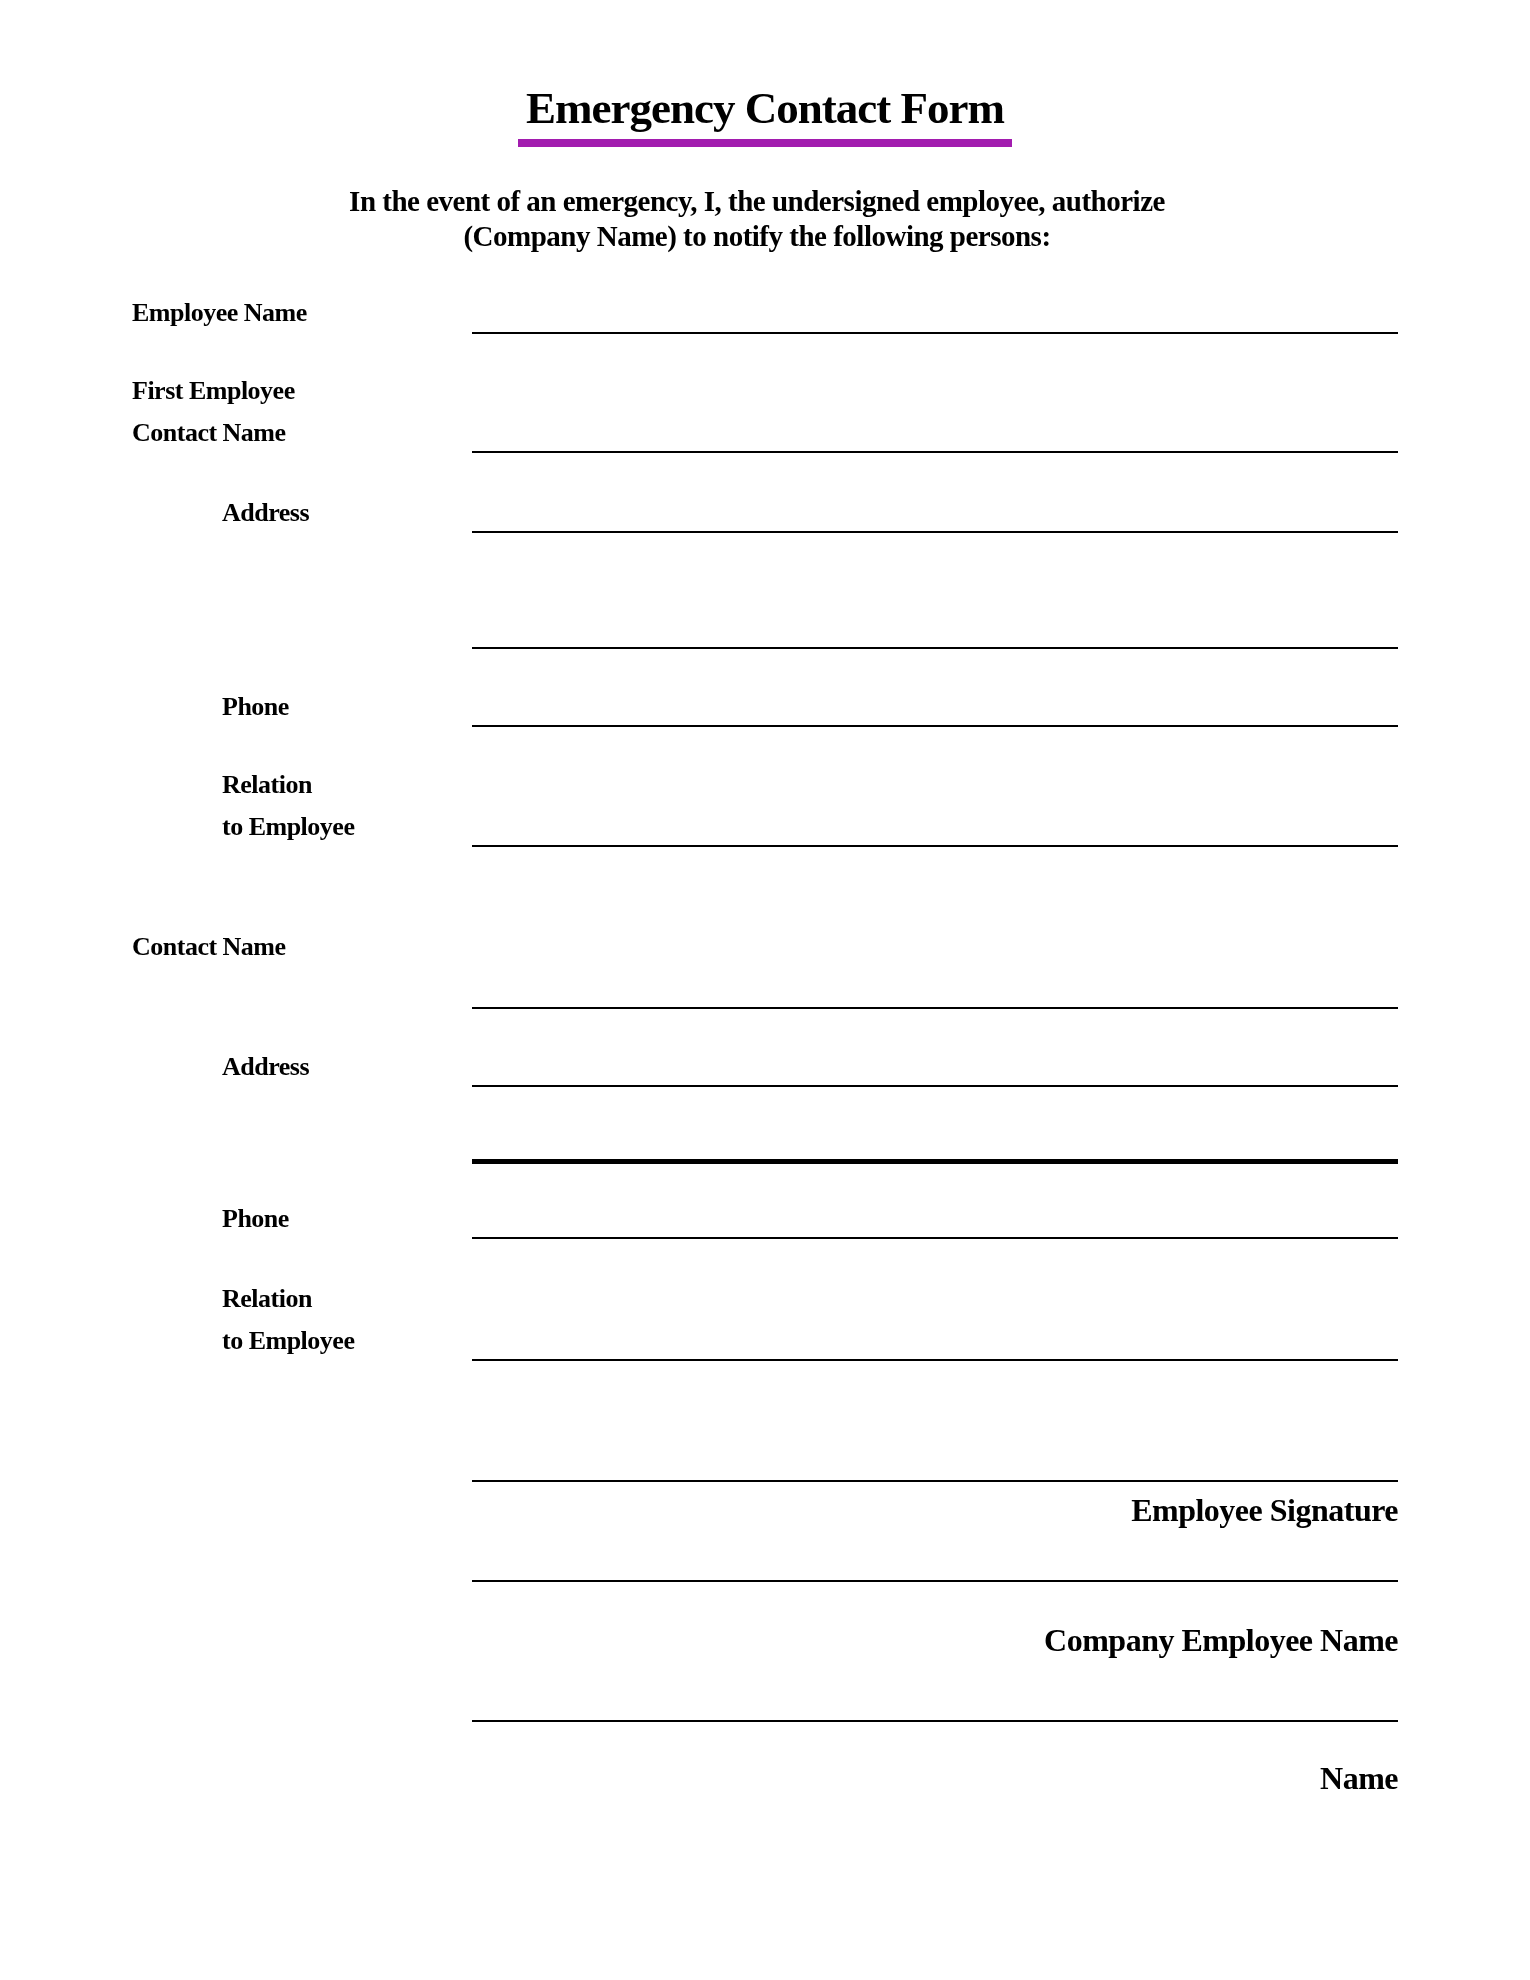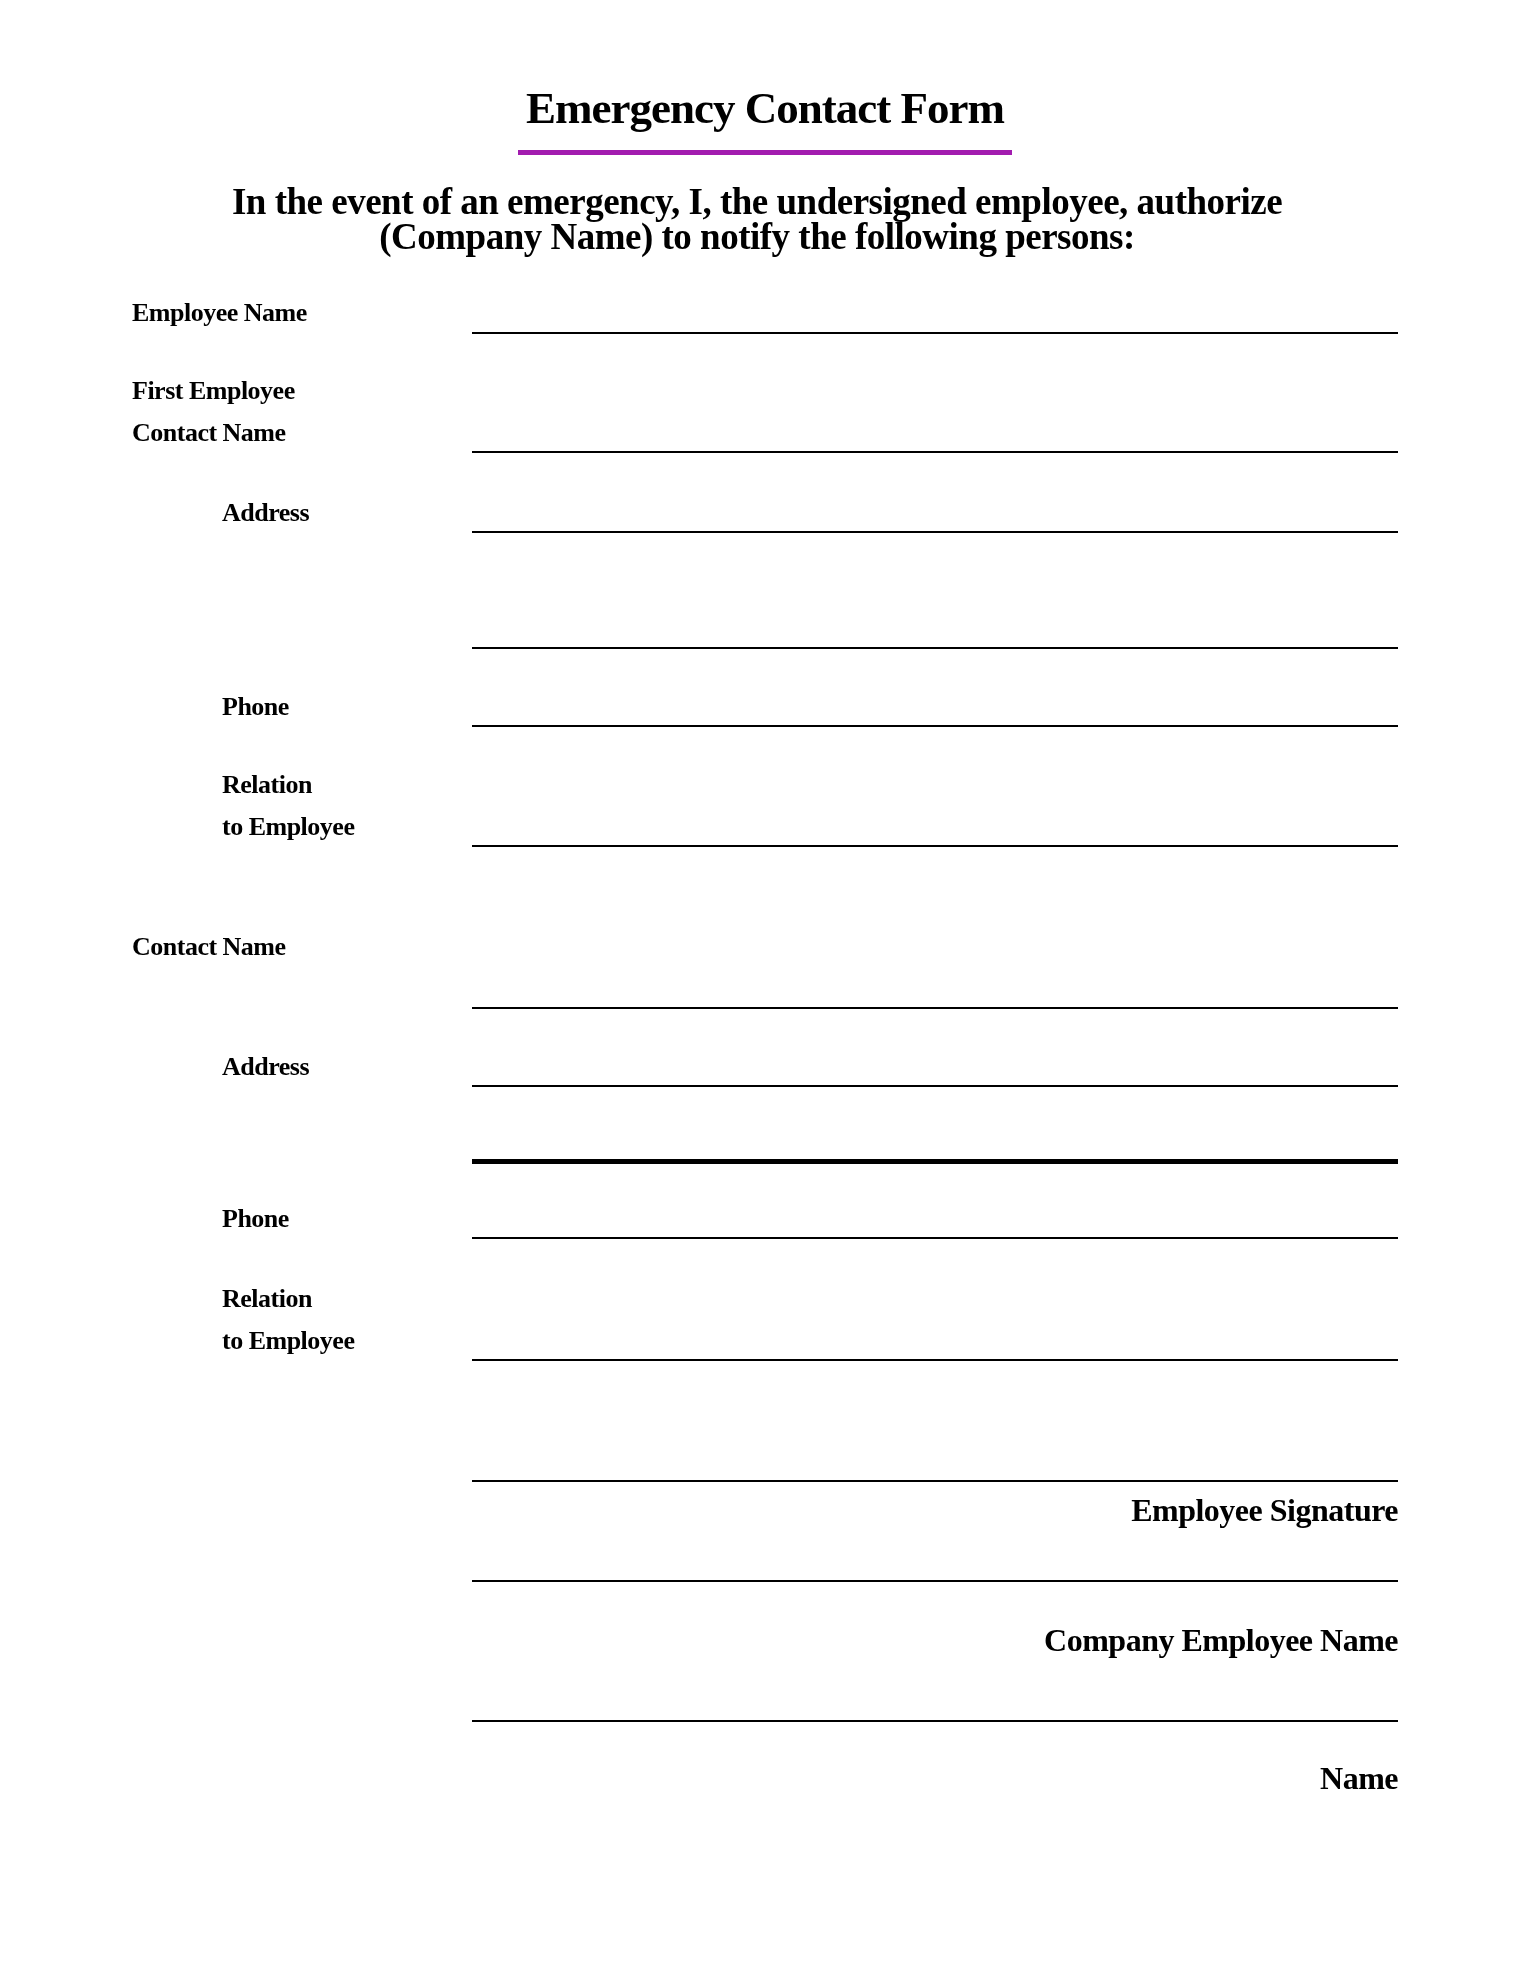--- a/index.html
+++ b/index.html
@@ -24,32 +24,32 @@
     top: 84px;
     left: 0;
     right: 0;
     text-align: center;
   }
   .title {
     display: inline-block;
     font-size: 45px;
     line-height: 1.1;
     letter-spacing: -1px;
-    border-bottom: 5px solid #a21caf;
-    padding: 0 8px 16px 8px;
+    border-bottom: 8px solid #a21caf;
+    padding: 0 8px 5px 8px;
   }
 
   
   .intro {
     position: absolute;
     top: 184px;
     left: 0;
     right: 16px;
     text-align: center;
-    font-size: 37px;
+    font-size: 29px;
     line-height: 35px;
     letter-spacing: -0.5px;
   }
   .intro-line { display: block; }
 
   
   .lbl {
     position: absolute;
     font-size: 26px;
     line-height: 42px;

